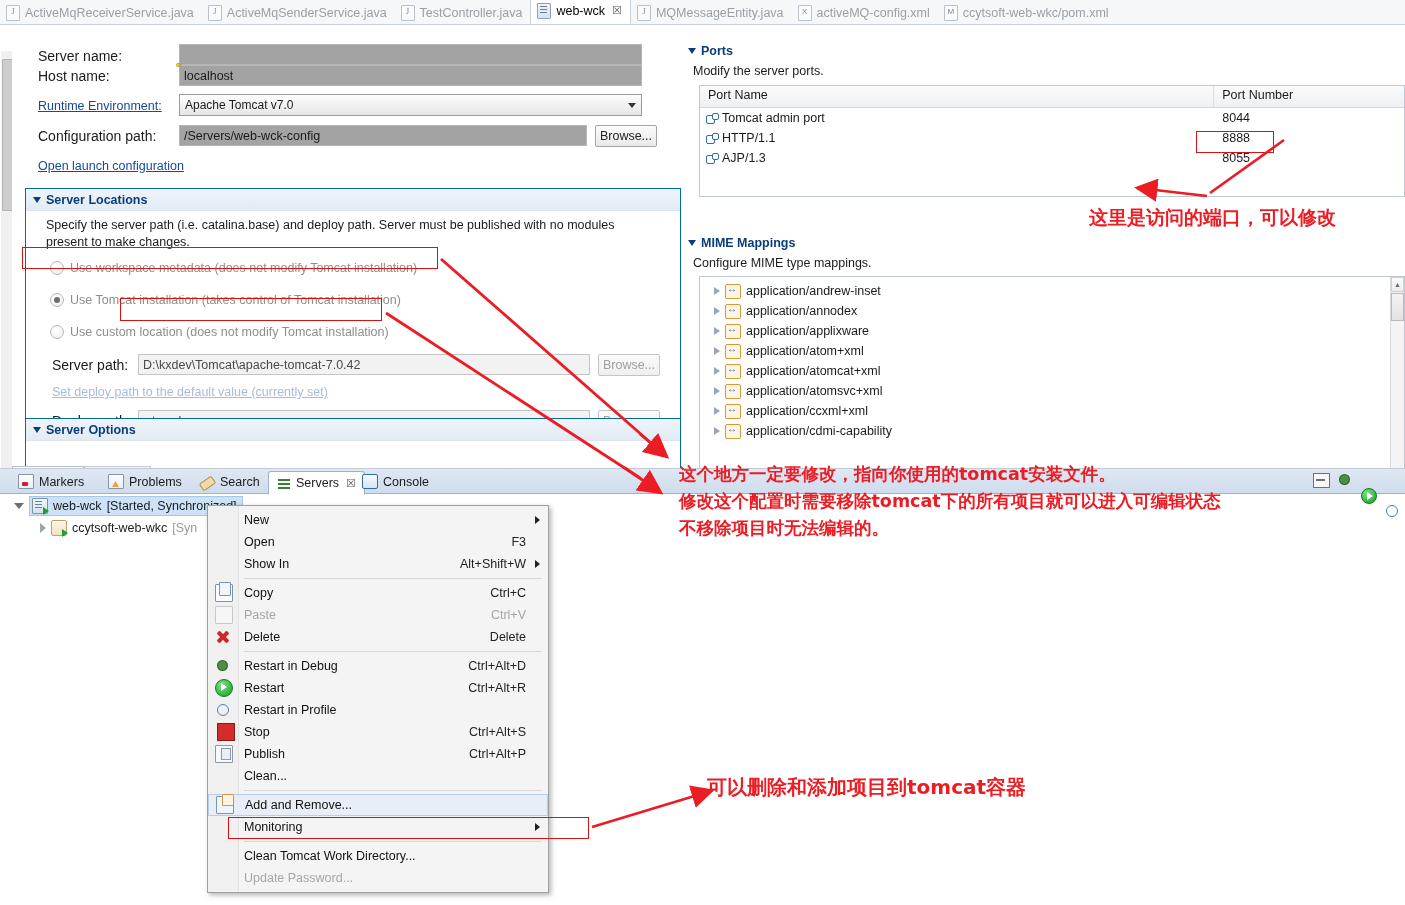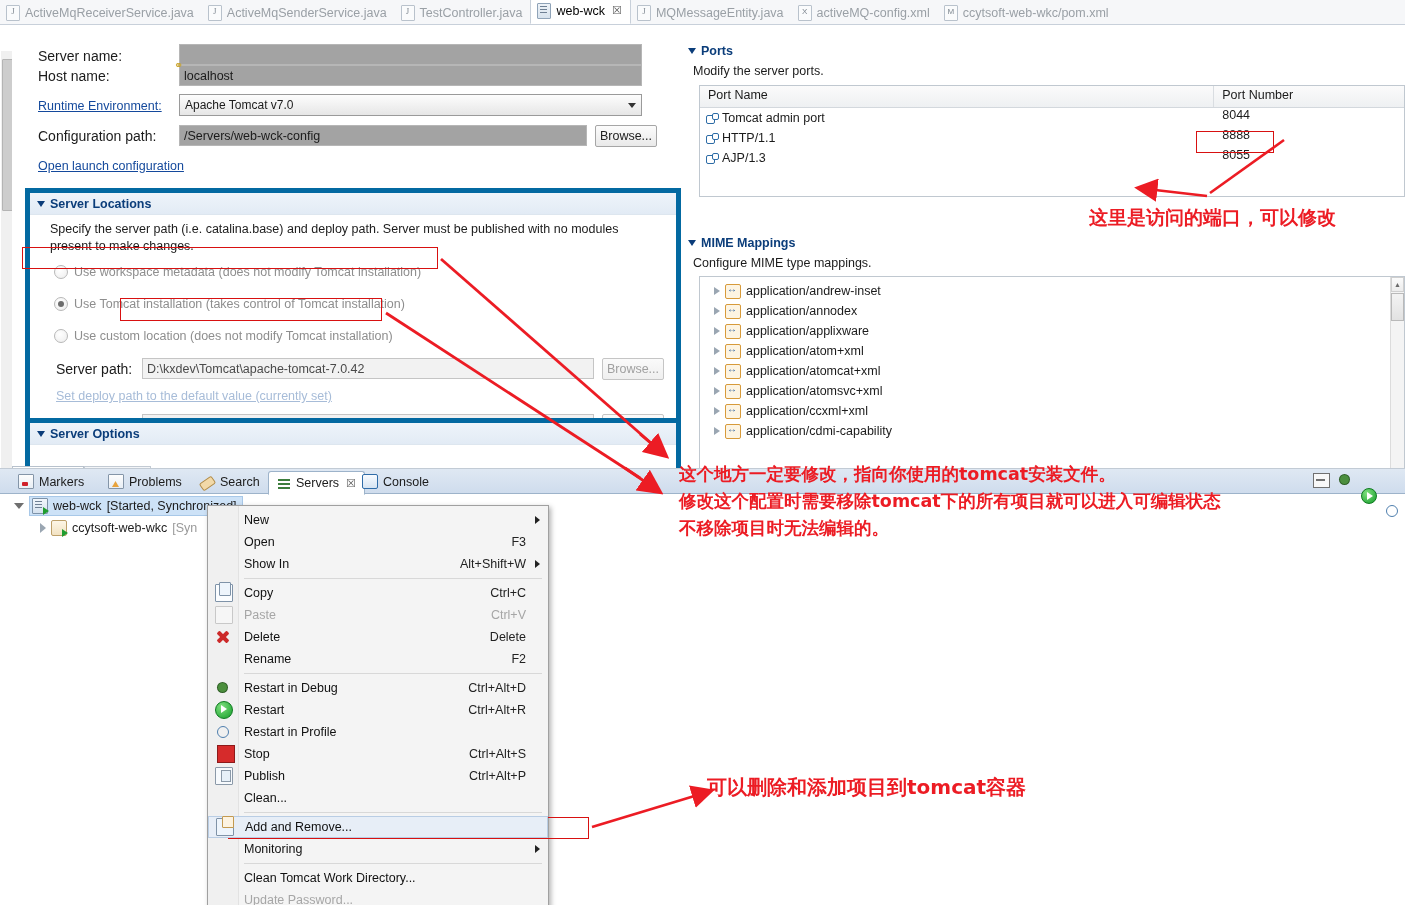--- a/index.html
+++ b/index.html
@@ -54,40 +54,40 @@
   .btn{box-sizing:border-box;height:22px;border:1px solid #a6a6a6;border-radius:2px;
     background:linear-gradient(#fcfcfc,#e9e9e9);font-size:12.5px;color:#222;
     display:flex;align-items:center;justify-content:center;}
   .btn.disabled{color:#a0a0a0;background:linear-gradient(#fafafa,#efefef);border-color:#c5c5c5;}
 
   .sectitle{font-size:12.5px;font-weight:bold;color:#0b3d7a;}
   .sec-arrow{width:0;height:0;border-left:4.5px solid transparent;border-right:4.5px solid transparent;
     border-top:6px solid #0b3d7a;margin-right:5px;display:inline-block;vertical-align:middle;}
   .secdesc{font-size:12.5px;color:#1b1b1b;line-height:17px;}
 
-  .grp{box-sizing:border-box;border:5px solid #0369a1;background:#ffffff;}
+  .grp{box-sizing:border-box;border:1px solid #0369a1;background:#ffffff;}
   .grphdr{box-sizing:border-box;height:22px;background:linear-gradient(#eef4fa,#e2ebf5);
     border-bottom:1px solid #dde6ef;display:flex;align-items:center;padding-left:7px;}
 
   .radio{display:flex;align-items:center;gap:6px;font-size:12.5px;color:#8e8e8e;height:20px;}
   .rdot{width:12px;height:12px;border-radius:50%;border:1px solid #b8b8b8;
     background:radial-gradient(circle at 40% 35%,#fff,#ececec);position:relative;flex:0 0 auto;}
   .rdot.on:after{content:"";position:absolute;left:3px;top:3px;width:6px;height:6px;border-radius:50%;background:#6d6d6d;}
 
   
   .redbox{box-sizing:border-box;border:1.6px solid #d81111;}
   .redtext{color:#ec1c24;font-weight:bold;white-space:nowrap;
     font-family:"DejaVu Sans","Liberation Sans",sans-serif;}
 
   
   .tbl{box-sizing:border-box;border:1px solid #c0c8d0;background:#fff;}
   .thead{display:flex;height:21px;background:linear-gradient(#fbfbfb,#eef0f2);
     border-bottom:1px solid #d3d8dd;font-size:12.5px;color:#1b1b1b;}
   .thead .th{padding:2px 0 0 8px;box-sizing:border-box;border-right:1px solid #d9dde1;}
-  .trow{display:flex;height:20px;font-size:12.5px;color:#1b1b1b;}
+  .trow{display:flex;height:20px;align-items:center;font-size:12.5px;color:#1b1b1b;}
   .trow .c1{box-sizing:border-box;padding-left:6px;display:flex;align-items:center;gap:4px;}
   .trow .c2{box-sizing:border-box;padding-left:8px;}
   .portico{width:12px;height:11px;position:relative;flex:0 0 auto;}
   .portico:before{content:"";position:absolute;left:0;top:2px;width:7px;height:7px;
     border:1.4px solid #2d6ca6;border-radius:2px;}
   .portico:after{content:"";position:absolute;left:6px;top:0px;width:5px;height:5px;
     border:1.4px solid #2d6ca6;border-radius:2px;background:#fff;}
 
   .mimerow{display:flex;align-items:center;height:20px;gap:5px;padding-left:14px;font-size:12.5px;color:#1b1b1b;}
   .twisty{width:0;height:0;border-top:4px solid transparent;border-bottom:4px solid transparent;
@@ -503,24 +503,20 @@
       <div class="mi dis">
         <span class="micon ico-paste"></span>
         <span class="mlabel">Paste</span>
         <span class="macc">Ctrl+V</span>
       </div>
       <div class="mi">
         <span class="micon ico-del"></span>
         <span class="mlabel">Delete</span>
         <span class="macc">Delete</span>
       </div>
-      <div class="mi">
-        <span class="mlabel">Rename</span>
-        <span class="macc">F2</span>
-      </div>
       <div class="msep"></div>
       <div class="mi">
         <span class="micon ico-debug"></span>
         <span class="mlabel">Restart in Debug</span>
         <span class="macc">Ctrl+Alt+D</span>
       </div>
       <div class="mi">
         <span class="micon ico-run"></span>
         <span class="mlabel">Restart</span>
         <span class="macc">Ctrl+Alt+R</span>

